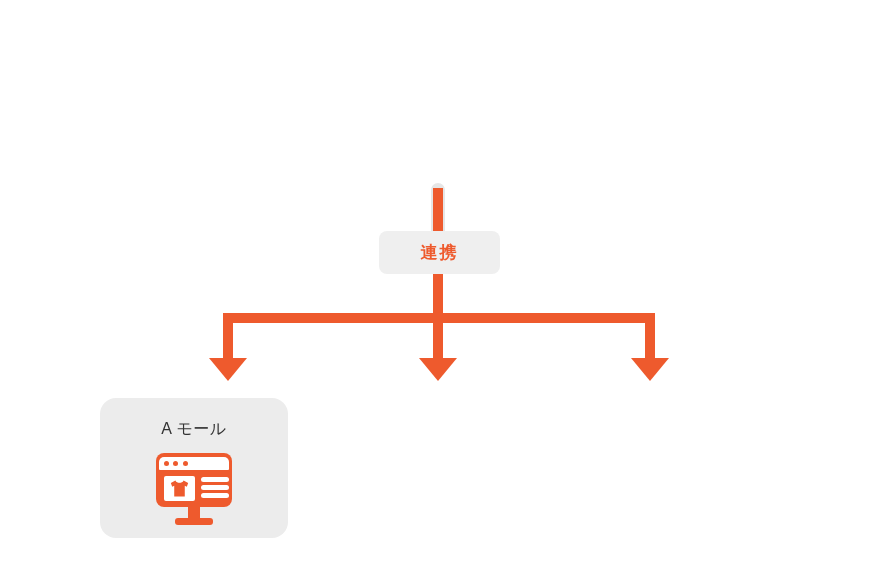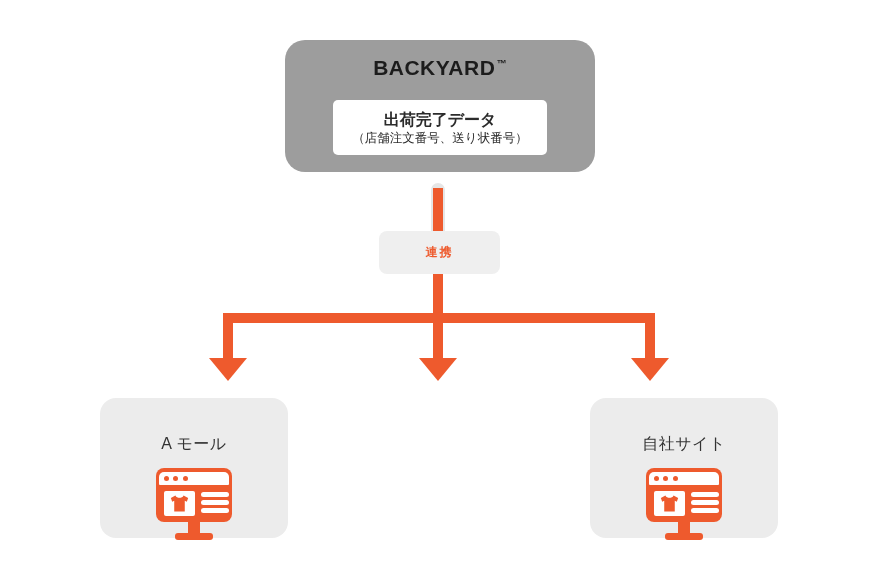--- a/index.html
+++ b/index.html
@@ -77,21 +77,21 @@
     left: 379px; top: 231px;
     width: 121px; height: 43px;
     background: #efefef;
     border-radius: 8px;
     display: flex;
     align-items: center;
     justify-content: center;
   }
   .renkei-label span {
     color: #ee5a2d;
-    font-size: 12px;
+    font-size: 17px;
     font-weight: 700;
     letter-spacing: 2px;
     margin-left: 0;
   }
   .conn-mid {
     position: absolute;
     left: 433px; top: 274px;
     width: 10px; height: 84px;
     background: #ee5a2d;
   }
@@ -130,21 +130,21 @@
     background: #ececec;
     border-radius: 16px;
     display: flex;
     flex-direction: column;
     align-items: center;
   }
   .site-box-1 { left: 100px; }
   .site-box-2 { left: 348px; }
   .site-box-3 { left: 590px; }
   .site-label {
-    margin-top: 36px;
+    margin-top: 21px;
     font-size: 16px;
     font-weight: 500;
     color: #333333;
     letter-spacing: 0.5px;
   }
   
   .monitor {
     margin-top: 13px;
     display: flex;
     flex-direction: column;
@@ -200,29 +200,20 @@
     width: 38px; height: 7px;
     background: #ee5a2d;
     border-radius: 3px;
   }
 </style>
 </head>
 <body>
 
 <div class="canvas">
 
-  <div class="backyard-box">
-    <div class="backyard-title">
-      <span>BACKYARD</span><sup>™</sup>
-    </div>
-    <div class="data-card">
-      <div class="data-card-line1">出荷完了データ</div>
-      <div class="data-card-line2">（店舗注文番号、送り状番号）</div>
-    </div>
-  </div>
 
   <div class="conn-top">
     <div class="conn-top-core"></div>
   </div>
 
   <div class="renkei-label">
     <span>連携</span>
   </div>
 
   <div class="conn-mid"></div>
@@ -254,39 +245,14 @@
           <div class="text-line"></div>
           <div class="text-line"></div>
         </div>
       </div>
       <div class="stand-neck"></div>
       <div class="stand-base"></div>
     </div>
   </div>
 
 
-  <div class="site-box site-box-3">
-    <div class="site-label">自社サイト</div>
-    <div class="monitor">
-      <div class="screen">
-        <div class="titlebar">
-          <span class="dot"></span>
-          <span class="dot"></span>
-          <span class="dot"></span>
-        </div>
-        <div class="product-card">
-          <svg width="21" height="17" viewBox="0 0 24 20">
-            <path fill="#ee5a2d" d="M7.2 0.5 L1.8 3.6 L3.4 7.8 L5.8 6.8 L5.8 19.5 L18.2 19.5 L18.2 6.8 L20.6 7.8 L22.2 3.6 L16.8 0.5 C15.8 2.6 14 3.3 12 3.3 C10 3.3 8.2 2.6 7.2 0.5 Z"></path>
-            <path fill="#ffffff" d="M9.4 1.6 A 3 2.2 0 0 0 14.6 1.6 L13.4 1.1 A 1.8 1.4 0 0 1 10.6 1.1 Z"></path>
-          </svg>
-        </div>
-        <div class="text-lines">
-          <div class="text-line"></div>
-          <div class="text-line"></div>
-          <div class="text-line"></div>
-        </div>
-      </div>
-      <div class="stand-neck"></div>
-      <div class="stand-base"></div>
-    </div>
-  </div>
 
 </div>
 
 </body></html>

